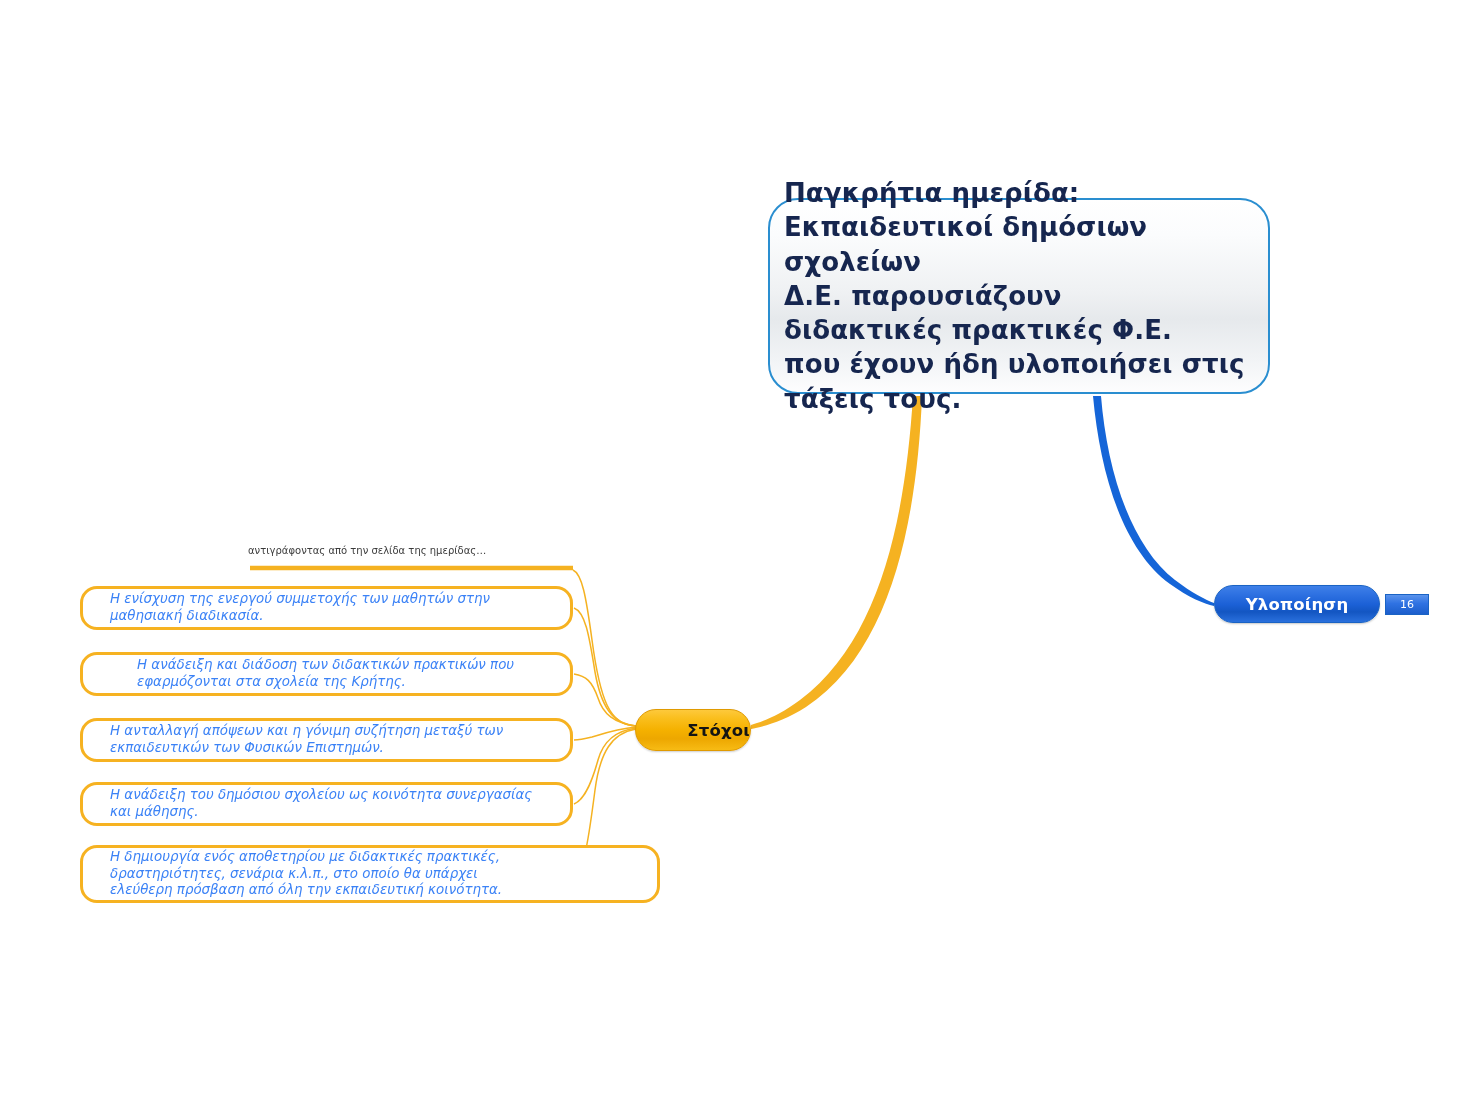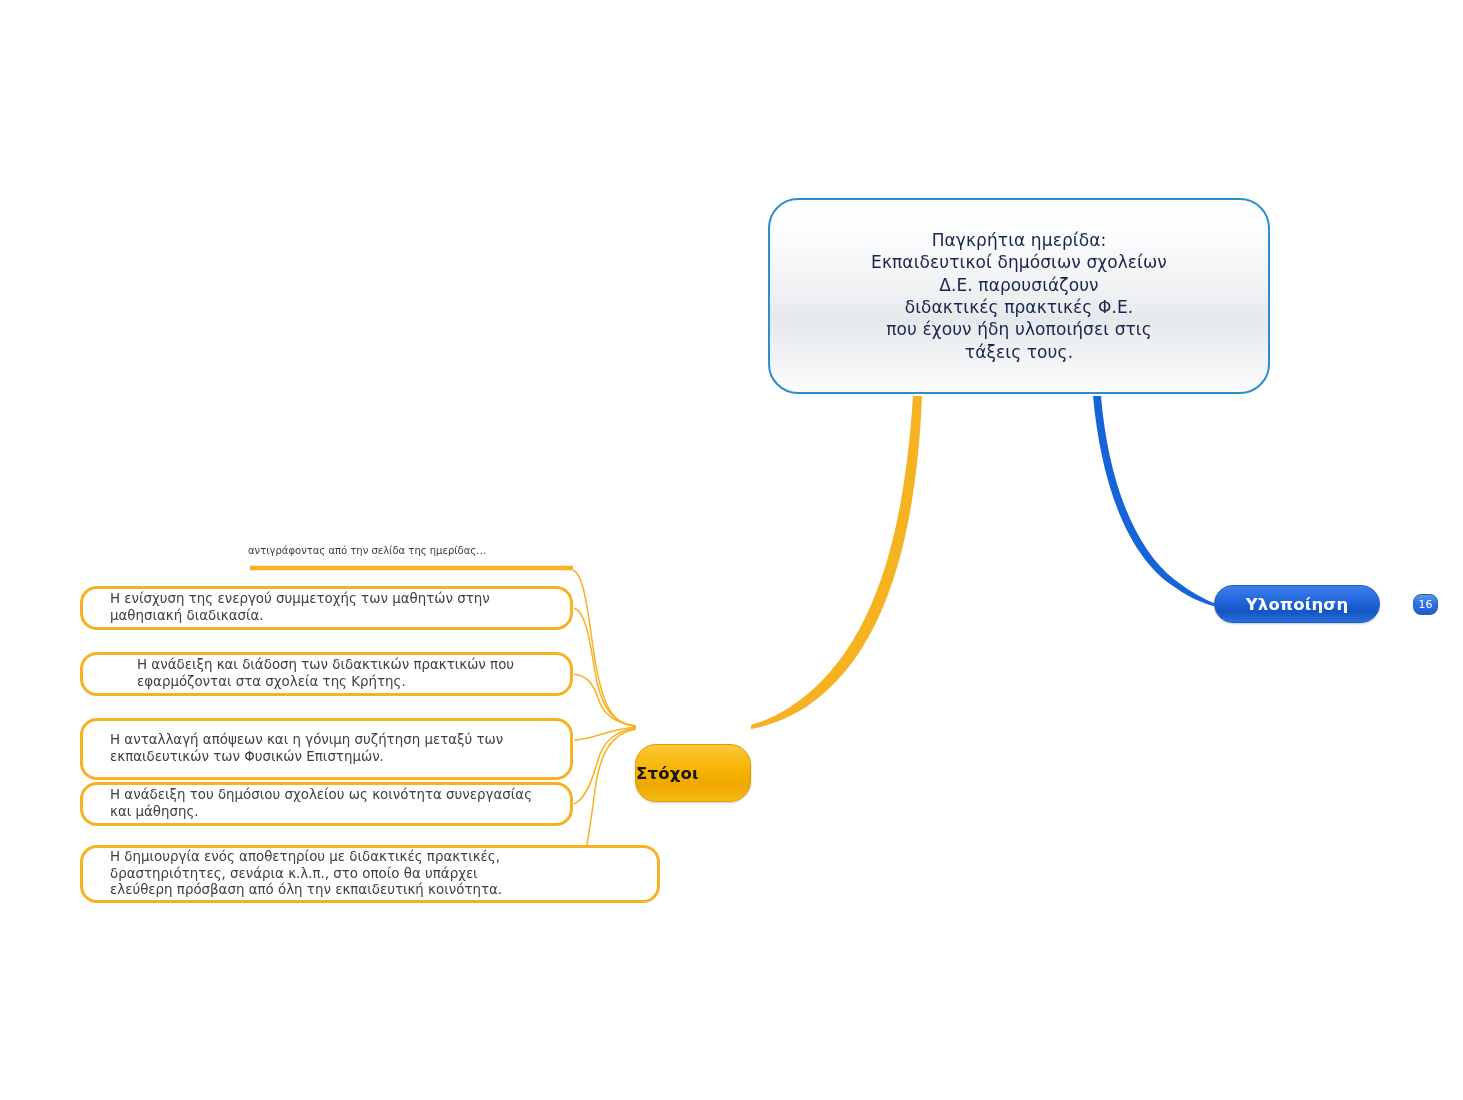--- a/index.html
+++ b/index.html
@@ -49,24 +49,24 @@
         #e6e9ec 62%,
         #f2f4f6 84%,
         #fdfdfe 100%);
     display: flex;
     align-items: center;
     justify-content: center;
     z-index: 5;
   }
   .root-text {
     color: #16264f;
-    font-weight: normal;
-    font-size: 17px;
+    font-weight: bold;
+    font-size: 26px;
     line-height: 1.32;
-    text-align: center;
+    text-align: left;
     letter-spacing: 0.1px;
     white-space: pre-line;
     padding: 0 14px;
   }
 
   
   .blue-node {
     position: absolute;
     left: 1214px;
     top: 585px;
@@ -90,57 +90,56 @@
   .blue-node-label {
     color: #ffffff;
     font-weight: bold;
     font-size: 16.5px;
     letter-spacing: 0.2px;
   }
   .count-badge {
     position: absolute;
     left: 1385px;
     top: 594px;
-    width: 25px;
+    width: 44px;
     height: 21px;
     box-sizing: border-box;
-    border-radius: 8px;
+    border-radius: 0;
     border: 1px solid #1a63c4;
     background: linear-gradient(to bottom, #5a93ec 0%, #2f72e2 45%, #1c5ecb 100%);
     display: flex;
     align-items: center;
     justify-content: center;
     z-index: 6;
-    margin-left: 28px;
   }
   .count-badge span {
     color: #ffffff;
     font-size: 11px;
     line-height: 1;
   }
 
   
   .orange-node {
     position: absolute;
     left: 635px;
-    top: 744px;
+    top: 709px;
     width: 116px;
-    height: 58px;
+    height: 42px;
     box-sizing: border-box;
     border-radius: 21px;
     border: 1px solid #e09a00;
     background: linear-gradient(to bottom,
         #fdc93c 0%,
         #fabf1e 20%,
         #f5b100 50%,
         #eda700 72%,
         #f7bb14 100%);
     display: flex;
     align-items: center;
-    justify-content: flex-start;
+    justify-content: flex-end;
     box-shadow: 0 1px 2px rgba(0,0,0,0.2);
     z-index: 5;
   }
   .orange-node-label {
     color: #141414;
     font-weight: bold;
     font-size: 16.5px;
     letter-spacing: 0.2px;
   }
 
@@ -160,30 +159,31 @@
     position: absolute;
     box-sizing: border-box;
     border: 3px solid #f6b221;
     border-radius: 17px;
     background: #ffffff;
     display: flex;
     align-items: center;
     z-index: 4;
   }
   .leaf-text {
+    font-style: italic;
     font-size: 13.4px;
     line-height: 1.26;
-    color: #404040;
+    color: #3b82f6;
     padding: 0 16px 0 27px;
     white-space: pre-line;
   }
 
   .leaf-1 { left: 80px; top: 586px; width: 493px; height: 44px; }
   .leaf-2 { left: 80px; top: 652px; width: 493px; height: 44px; padding-left: 27px; }
-  .leaf-3 { left: 80px; top: 718px; width: 493px; height: 62px; }
+  .leaf-3 { left: 80px; top: 718px; width: 493px; height: 44px; }
   .leaf-4 { left: 80px; top: 782px; width: 493px; height: 44px; }
   .leaf-5 { left: 80px; top: 845px; width: 580px; height: 58px; }
 </style>
 </head>
 <body>
 
 <div id="canvas">
 
   <svg id="links" viewBox="0 0 1463 1100" xmlns="http://www.w3.org/2000/svg">
 

